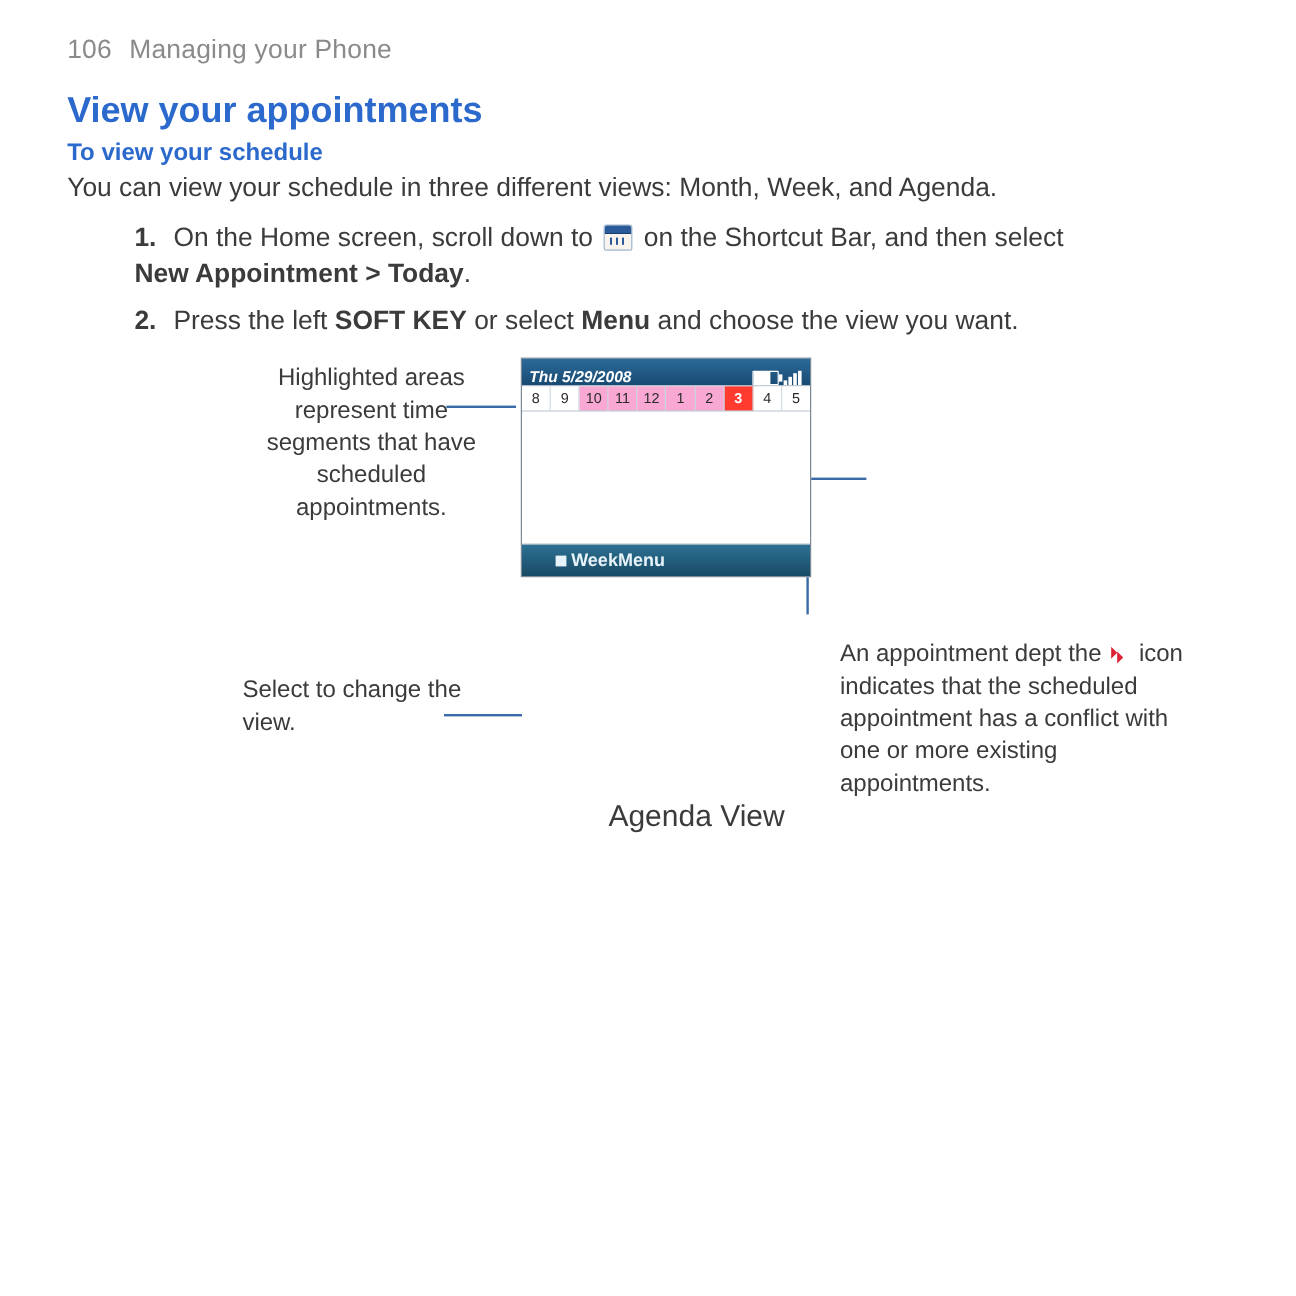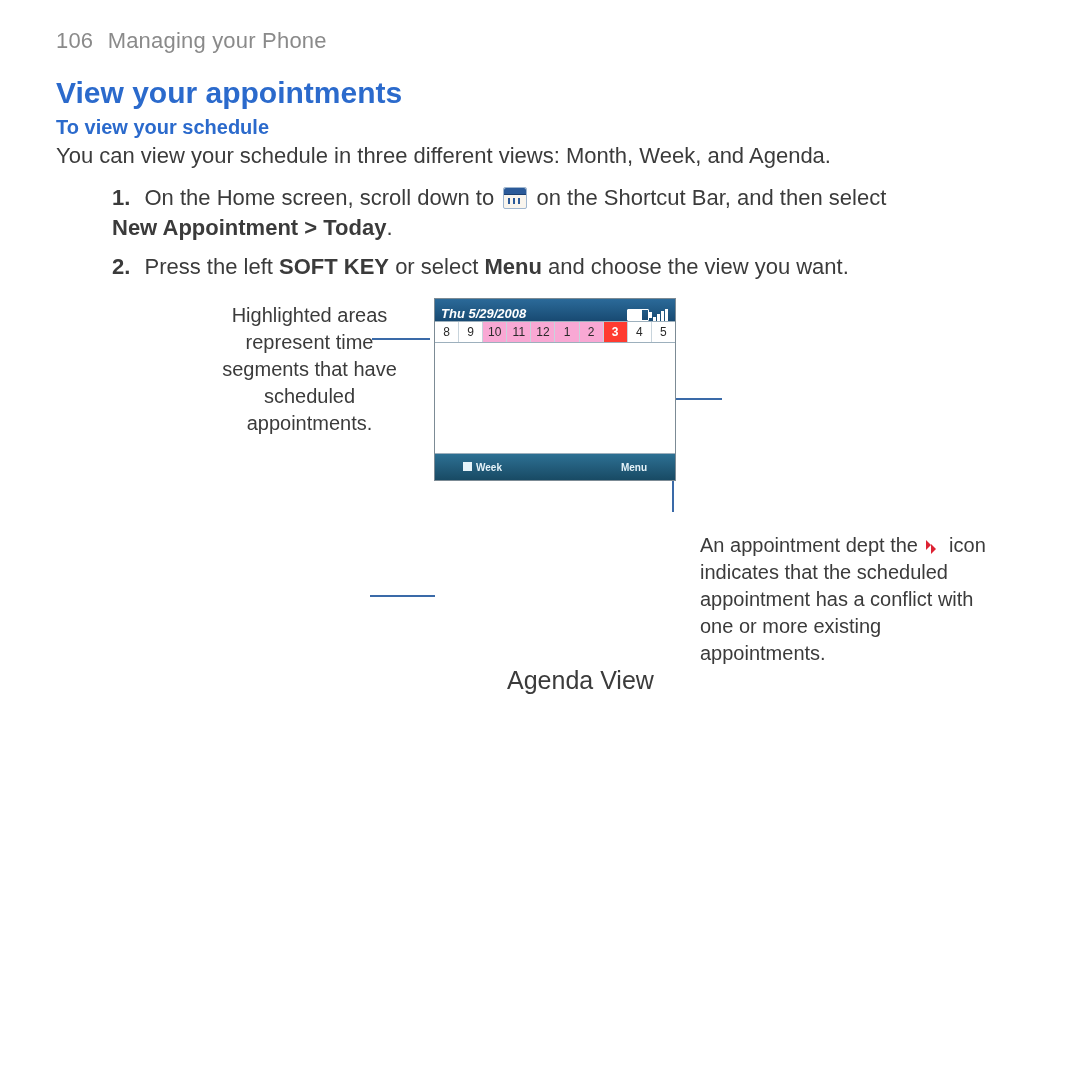--- a/index.html
+++ b/index.html
@@ -89,22 +89,22 @@
     position:absolute;right:6px;top:4px;width:14px;height:14px
   }
   .conflict::before,.conflict::after{
     content:"";position:absolute;border:4px solid transparent
   }
   .conflict::before{left:0;top:0;border-left-color:#d23; transform:rotate(0deg)}
   .conflict::after{left:5px;top:5px;border-left-color:#d23}
   .blank{height:110px;background:#fff;border-bottom:1px solid #9db0bd}
   .softbar{
     height:26px;background:linear-gradient(#2d7093,#184a64);
-    display:flex;align-items:center;justify-content:space-between;
-    padding:0 28px;color:#e6f3f9;font-weight:700;font-size:10px
+    display:flex;align-items:center;
+    padding:0 28px;color:#e6f3f9;font-weight:700;font-size:15px
   }
   .softbar .sq{display:inline-block;width:9px;height:9px;background:#e6f3f9;margin-right:4px;vertical-align:0}
   .inline-conflict{
     display:inline-block;width:16px;height:14px;vertical-align:-2px;position:relative;margin:0 2px
   }
   .inline-conflict::before,.inline-conflict::after{
     content:"";position:absolute;border:5px solid transparent
   }
   .inline-conflict::before{left:0;top:0;border-left-color:#d23}
   .inline-conflict::after{left:5px;top:4px;border-left-color:#d23}
@@ -132,20 +132,21 @@
     </li>
     <li>
       <span class="num">2.</span>
       <span>Press the left </span><span class="bold">SOFT KEY</span><span> or select </span><span class="bold">Menu</span><span> and choose the view you want.</span>
     </li>
   </ol>
 
   <div class="fig">
 
     <div class="callout left1">Highlighted areas represent time segments that have scheduled appointments.</div>
+    <div class="callout left2">Select to change the view.</div>
 
     <div class="callout right2">
       <span>An appointment dept the</span>
       <span class="inline-conflict"></span>
       <span>icon indicates that the scheduled appointment has a conflict with one or more existing appointments.</span>
     </div>
 
     <div class="lead l1"></div>
     <div class="lead l2"></div>
     <div class="lead v r1a"></div>

